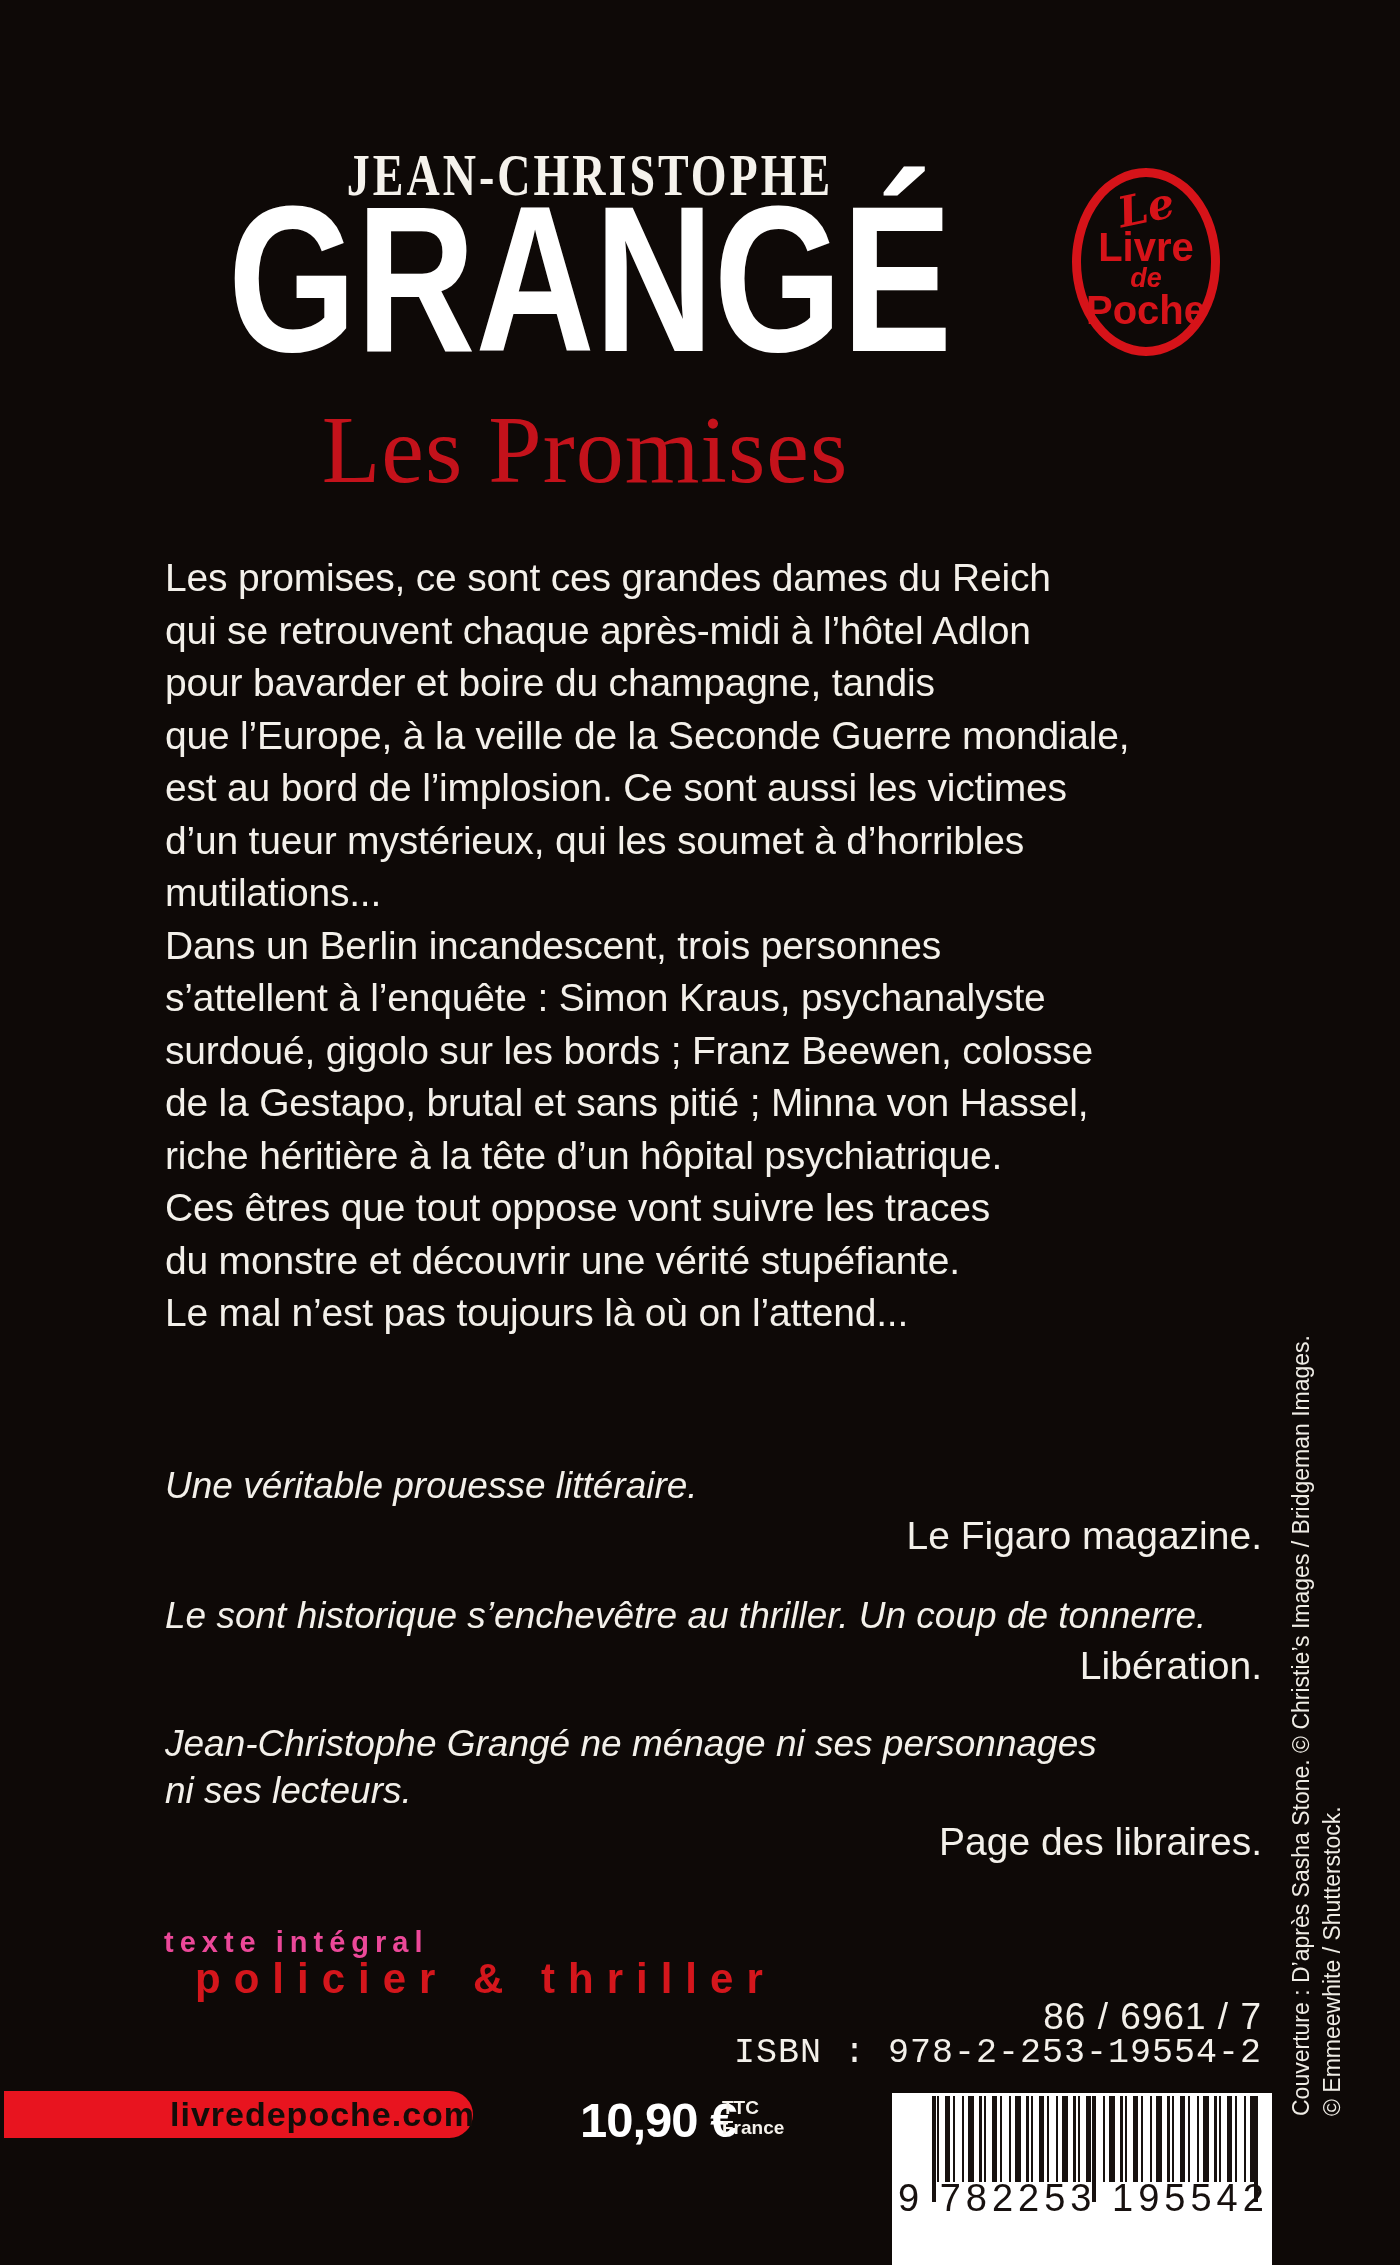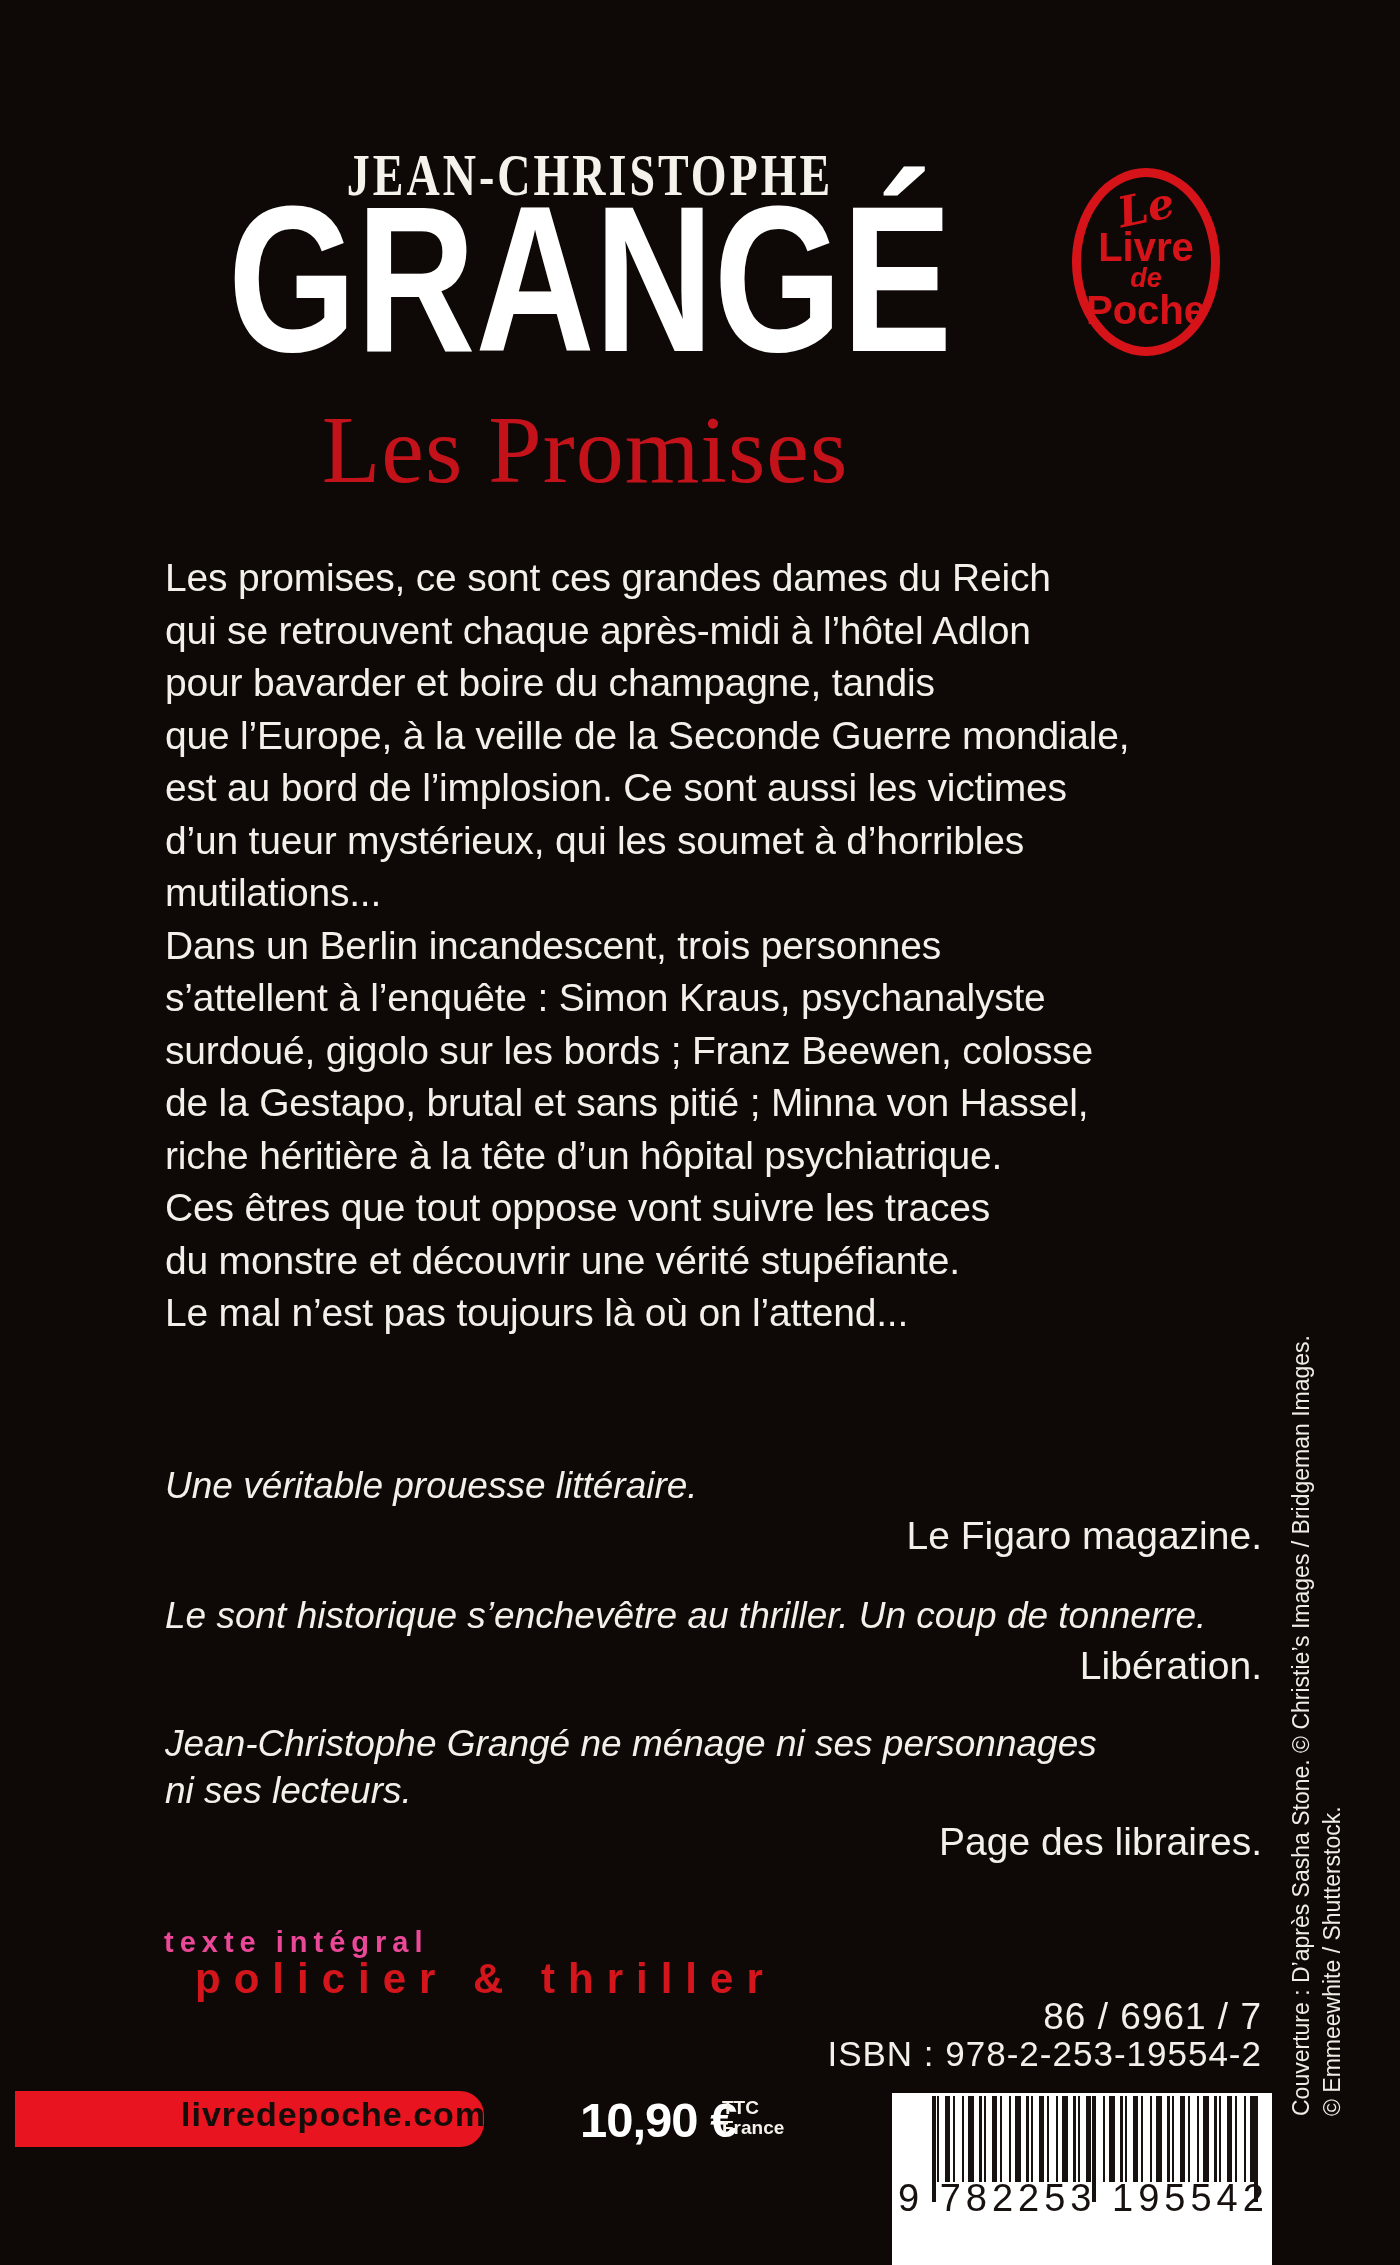--- a/index.html
+++ b/index.html
@@ -59,34 +59,34 @@
     font-size:39px;line-height:1;}
   .q1{top:1462px;} .s1{top:1516px;}
   .q2{top:1592px;} .s2{top:1646px;}
   .q3{top:1720px;} .s3{top:1822px;}
 
   
   .genre{left:163px;top:1958px;font-weight:bold;font-size:42px;
     letter-spacing:13px;line-height:1;margin-left:32px;}
   .edition{left:164px;top:1928px;color:#ec4899;font-weight:bold;
     font-size:29px;letter-spacing:6px;line-height:1;}
-  .site-pill{left:15px;top:2091px;width:469px;height:56px;
+  .site-pill{left:4px;top:2091px;width:469px;height:47px;
     border-radius:0 24px 24px 0;}
   .site-pill span{position:absolute;left:166px;top:0;line-height:47px;
     color:#140d09;font-weight:bold;font-size:34px;letter-spacing:1px;}
   .price{left:580px;top:2096px;color:#ffffff;font-weight:bold;
     font-size:49px;line-height:1;letter-spacing:-1px;}
   .price-note{left:722px;top:2098px;color:#f5f2ec;font-weight:bold;
     font-size:19px;line-height:20px;letter-spacing:0;}
 
   
   .catalog{left:600px;top:1998px;width:662px;text-align:right;color:#f3f0ea;
     font-size:37px;line-height:1;letter-spacing:1px;}
   .isbn{left:600px;top:2036px;width:662px;text-align:right;color:#f3f0ea;
-    font-size:35px;line-height:1;letter-spacing:1px;}
+    font-size:35px;line-height:1;letter-spacing:1px;font-family:Liberation Mono, monospace;}
 
   
   .barcode-box{left:892px;top:2093px;width:380px;height:220px;background:#ffffff;}
   .bars{position:absolute;left:40px;top:3px;width:326px;height:86px;
     background:repeating-linear-gradient(90deg,
       #17110f 0 3px,#ffffff 3px 5px,#17110f 5px 7px,#ffffff 7px 13px,
       #17110f 13px 18px,#ffffff 18px 21px,#17110f 21px 23px,#ffffff 23px 30px,
       #17110f 30px 32px,#ffffff 32px 36px,#17110f 36px 42px,#ffffff 42px 47px);
   }
   .guard{position:absolute;top:3px;width:4px;height:106px;background:#17110f;}

